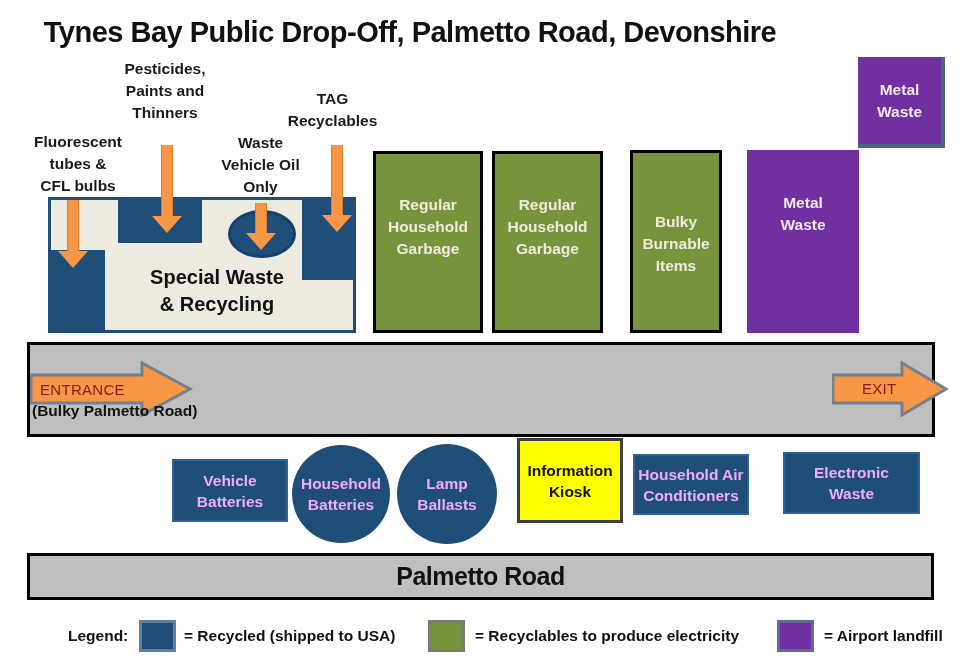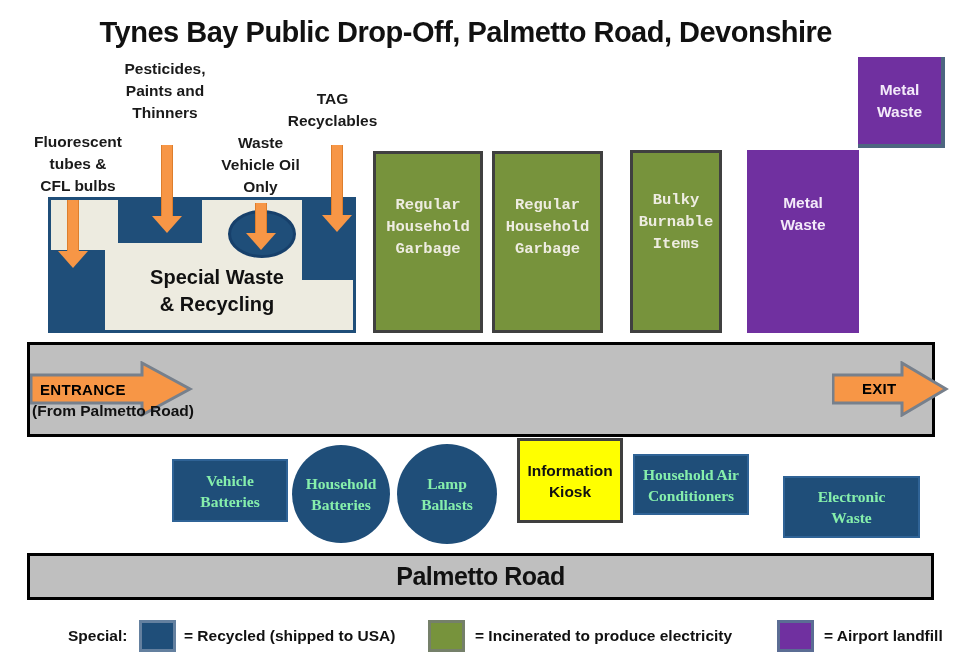--- a/index.html
+++ b/index.html
@@ -2,21 +2,21 @@
 <html><head>
 <meta charset="utf-8">
 <style>
   * { margin:0; padding:0; box-sizing:border-box; }
   html,body { background:#fff; }
   body { font-family:"Liberation Sans", sans-serif; }
   .stage { position:relative; width:962px; height:672px; background:#fff; overflow:hidden; }
 
   .ml { white-space:pre-line; }
 
-  .title { position:absolute; left:12px; top:16px; width:820px; text-align:right;
+  .title { position:absolute; left:0; top:16px; width:820px; text-align:center;
            font-size:29px; font-weight:bold; color:#111; letter-spacing:-0.5px; }
 
   
   .callout { position:absolute; text-align:center; font-weight:bold; font-size:15.5px;
              line-height:22px; color:#1a1a1a; }
   .co-fluorescent { left:18px;  top:131px; width:120px; }
   .co-pesticides  { left:105px; top:58px;  width:120px; }
   .co-oil         { left:198px; top:132px; width:125px; }
   .co-tag         { left:270px; top:88px;  width:125px; }
 
@@ -40,58 +40,58 @@
   .sw-top    { left:67px; top:0;   width:84px; height:43px; }
   .sw-right  { right:0;  top:0;    width:51px; height:80px; }
   .sw-oval   { position:absolute; left:177px; top:10px; width:68px; height:48px;
                background:#1F4E79; border-radius:50%; border:3px solid #17406b; }
   .sw-label { position:absolute; left:40px; right:10px; top:64px; text-align:center;
               font-size:20px; font-weight:bold; color:#111; line-height:27px; }
 
   
   .zone { position:absolute; text-align:center; font-weight:bold; font-size:15.5px;
           line-height:22px; }
-  .zone-green  { background:#77933C; border:3px solid #404040; color:#EEECE1;font-family:Liberation Mono, monospace; }
+  .zone-green  { background:#77933C; border:3px solid #000000; color:#EEECE1; }
   .zone-purple { background:#7030A0; color:#F3EAF9; }
   .z-reg1  { left:373px; top:151px; width:110px; height:182px; padding-top:40px; }
   .z-reg2  { left:492px; top:151px; width:111px; height:182px; padding-top:40px; }
-  .z-bulky { left:630px; top:150px; width:92px; height:183px; padding-top:36px; }
+  .z-bulky { left:630px; top:150px; width:92px; height:183px; padding-top:58px; }
   .z-metal-lg { left:747px; top:150px; width:112px; height:183px; padding-top:42px; }
   .z-metal-sm { left:858px; top:57px;  width:87px;  height:91px;  padding-top:22px;
                 border-right:4px solid #4D6680; border-bottom:4px solid #4D6680; }
 
   
   .road { position:absolute; background:#BFBFBF; border:3px solid #000; overflow:visible; }
   .road-inner { position:absolute; left:0; top:0; right:0; bottom:0; }
   .road-top { left:27px; top:342px; width:908px; height:95px; }
   .road-bottom { left:27px; top:553px; width:907px; height:47px;
                  display:flex; align-items:center; justify-content:center; }
   .road-bottom .road-name { font-size:25px; font-weight:bold; color:#111; letter-spacing:-0.5px; }
 
   .big-arrow { position:absolute; }
   .ba-entrance { left:0px;   top:16px; }
   .ba-exit     { left:802px; top:16px; }
-  .road-text { position:absolute; font-weight:bold; font-size:15px; color:#000000; z-index:3; }
+  .road-text { position:absolute; font-weight:normal; font-size:15px; color:#7f1d1d; z-index:3; }
   .rt-entrance { left:10px;  top:36px; letter-spacing:0.3px; }
   .rt-exit     { left:832px; top:35px; letter-spacing:0.3px; }
   .rt-from { position:absolute; left:2px; top:57px; font-weight:bold; font-size:15.5px;
              color:#111; z-index:3; }
 
   
   .drop { position:absolute; display:flex; align-items:center; justify-content:center;
           text-align:center; font-weight:bold; font-size:15.5px; line-height:21px; }
-  .drop-blue { background:#1F4E79; border:2px solid #2f6396; color:#86efac;font-family:Liberation Serif, serif; }
+  .drop-blue { background:#1F4E79; border:2px solid #2f6396; color:#f0abfc; }
   .d-vehicle { left:172px; top:459px; width:116px; height:63px; }
   .d-circle  { border-radius:50%; border:none; }
   .d-hhbatt  { left:292px; top:445px; width:98px;  height:98px; }
   .d-lamp    { left:397px; top:444px; width:100px; height:100px; }
   .d-kiosk   { left:517px; top:438px; width:106px; height:85px; background:#FFFF00;
                border:3px solid #3f3f3f; color:#111; }
   .d-ac      { left:633px; top:454px; width:116px; height:61px; }
-  .d-ewaste  { left:783px; top:452px; width:137px; height:62px;margin-top:24px; }
+  .d-ewaste  { left:783px; top:452px; width:137px; height:62px; }
 
   
   .legend-label { position:absolute; left:68px; top:627px; font-weight:bold;
                   font-size:15.5px; color:#111; }
   .swatch { position:absolute; width:37px; height:32px; top:620px; }
   .sw1 { left:139px; border:3px solid #64809f; }
   .sw2 { left:428px; border:3px solid #75806a; }
   .sw3 { left:777px; border:3px solid #5b6d94; }
   .legend-text { position:absolute; top:627px; font-weight:bold; font-size:15.5px; color:#111; }
   .lt1 { left:184px; } .lt2 { left:475px; } .lt3 { left:824px; }
@@ -156,21 +156,21 @@
 Waste</div>
   <div class="zone zone-purple ml z-metal-sm">Metal
 Waste</div>
 
   <div class="road road-top">
     <div class="road-inner">
       <svg class="big-arrow ba-entrance" width="165" height="56" viewBox="0 0 165 56">
         <polygon points="1,14 112,14 112,2 160,28 112,54 112,42 1,42" fill="#F79646" stroke="#77808C" stroke-width="3"></polygon>
       </svg>
       <div class="road-text rt-entrance">ENTRANCE</div>
-      <div class="rt-from">(From Palmetto Road)</div>
+      <div class="rt-from">(Bulky Palmetto Road)</div>
       <svg class="big-arrow ba-exit" width="118" height="56" viewBox="0 0 118 56">
         <polygon points="1,14 70,14 70,2 114,28 70,54 70,42 1,42" fill="#F79646" stroke="#77808C" stroke-width="3"></polygon>
       </svg>
       <div class="road-text rt-exit">EXIT</div>
     </div>
   </div>
 
   <div class="drop drop-blue ml d-vehicle">Vehicle
 Batteries</div>
   <div class="drop drop-blue d-circle ml d-hhbatt">Household
@@ -181,21 +181,21 @@
 Kiosk</div>
   <div class="drop drop-blue ml d-ac">Household Air
 Conditioners</div>
   <div class="drop drop-blue ml d-ewaste">Electronic
 Waste</div>
 
   <div class="road road-bottom">
     <div class="road-name">Palmetto Road</div>
   </div>
 
-  <div class="legend-label">Special:</div>
+  <div class="legend-label">Legend:</div>
   <div class="swatch sw1" style="background-color: rgb(31, 78, 121);"></div>
   <div class="legend-text lt1">= Recycled (shipped to USA)</div>
   <div class="swatch sw2" style="background-color: rgb(119, 147, 60);"></div>
-  <div class="legend-text lt2">= Incinerated to produce electricity</div>
+  <div class="legend-text lt2">= Recyclables to produce electricity</div>
   <div class="swatch sw3" style="background-color: rgb(112, 48, 160);"></div>
   <div class="legend-text lt3">= Airport landfill</div>
 
 </div>
 
 </body></html>

